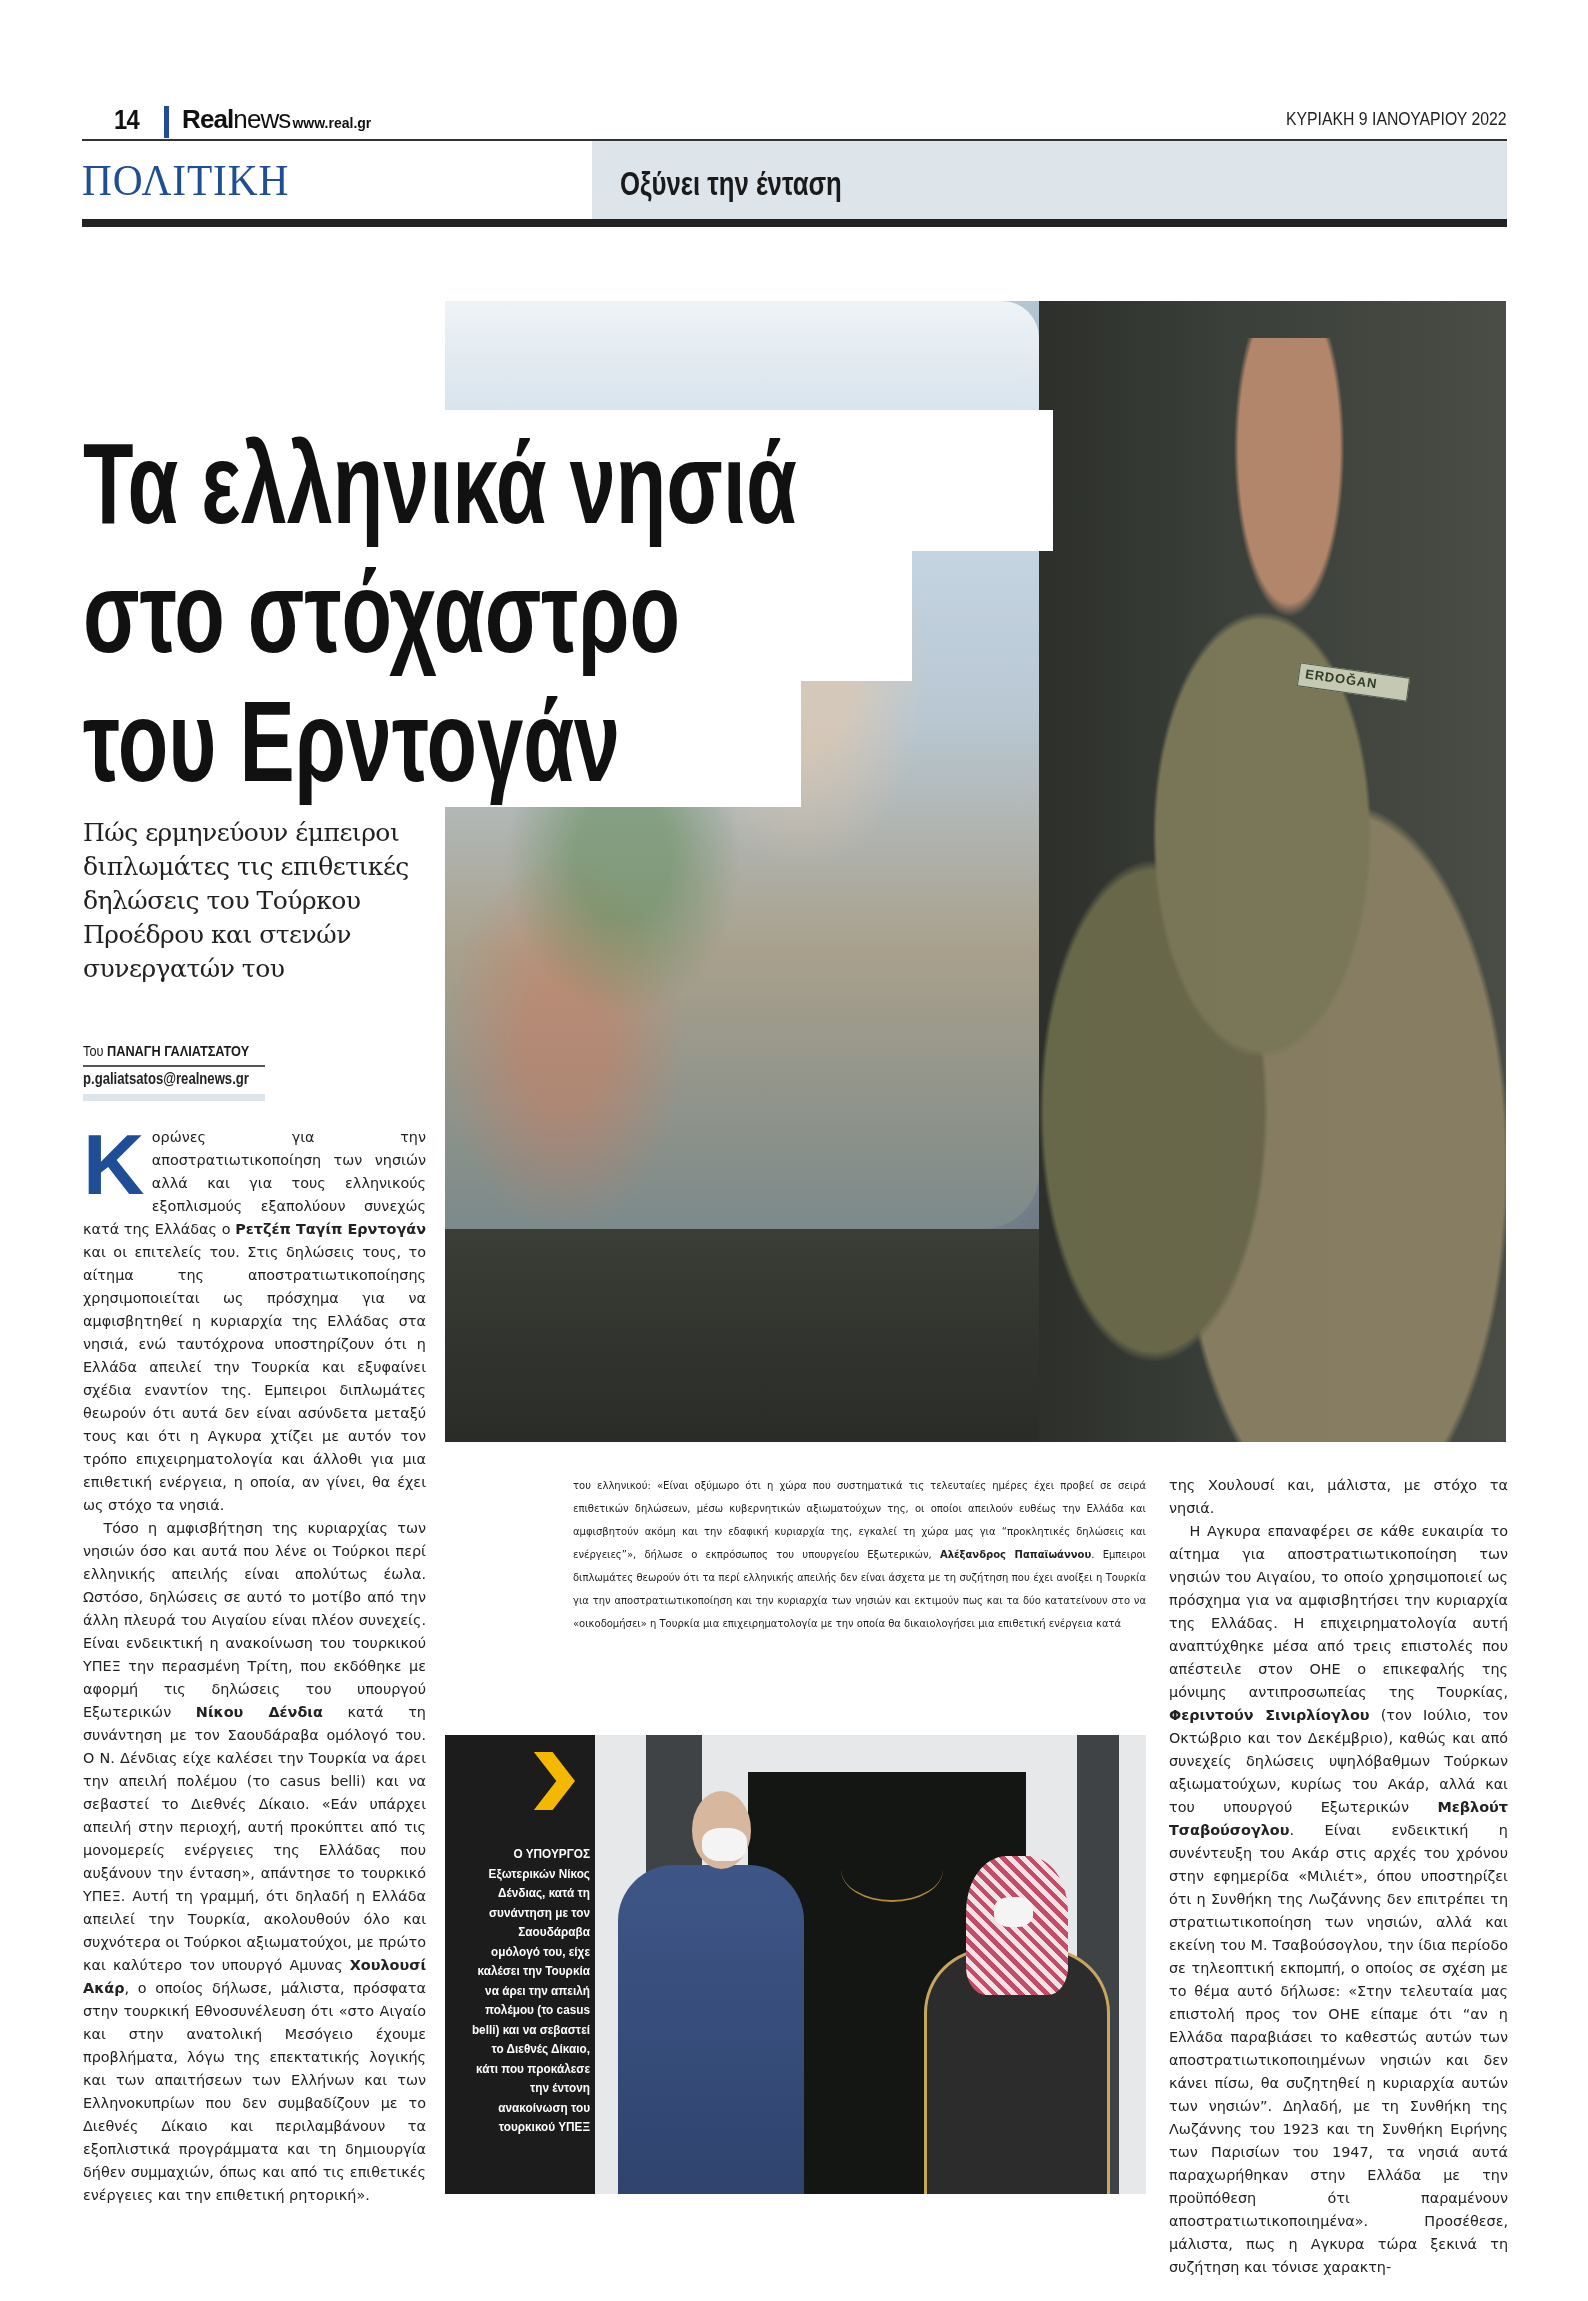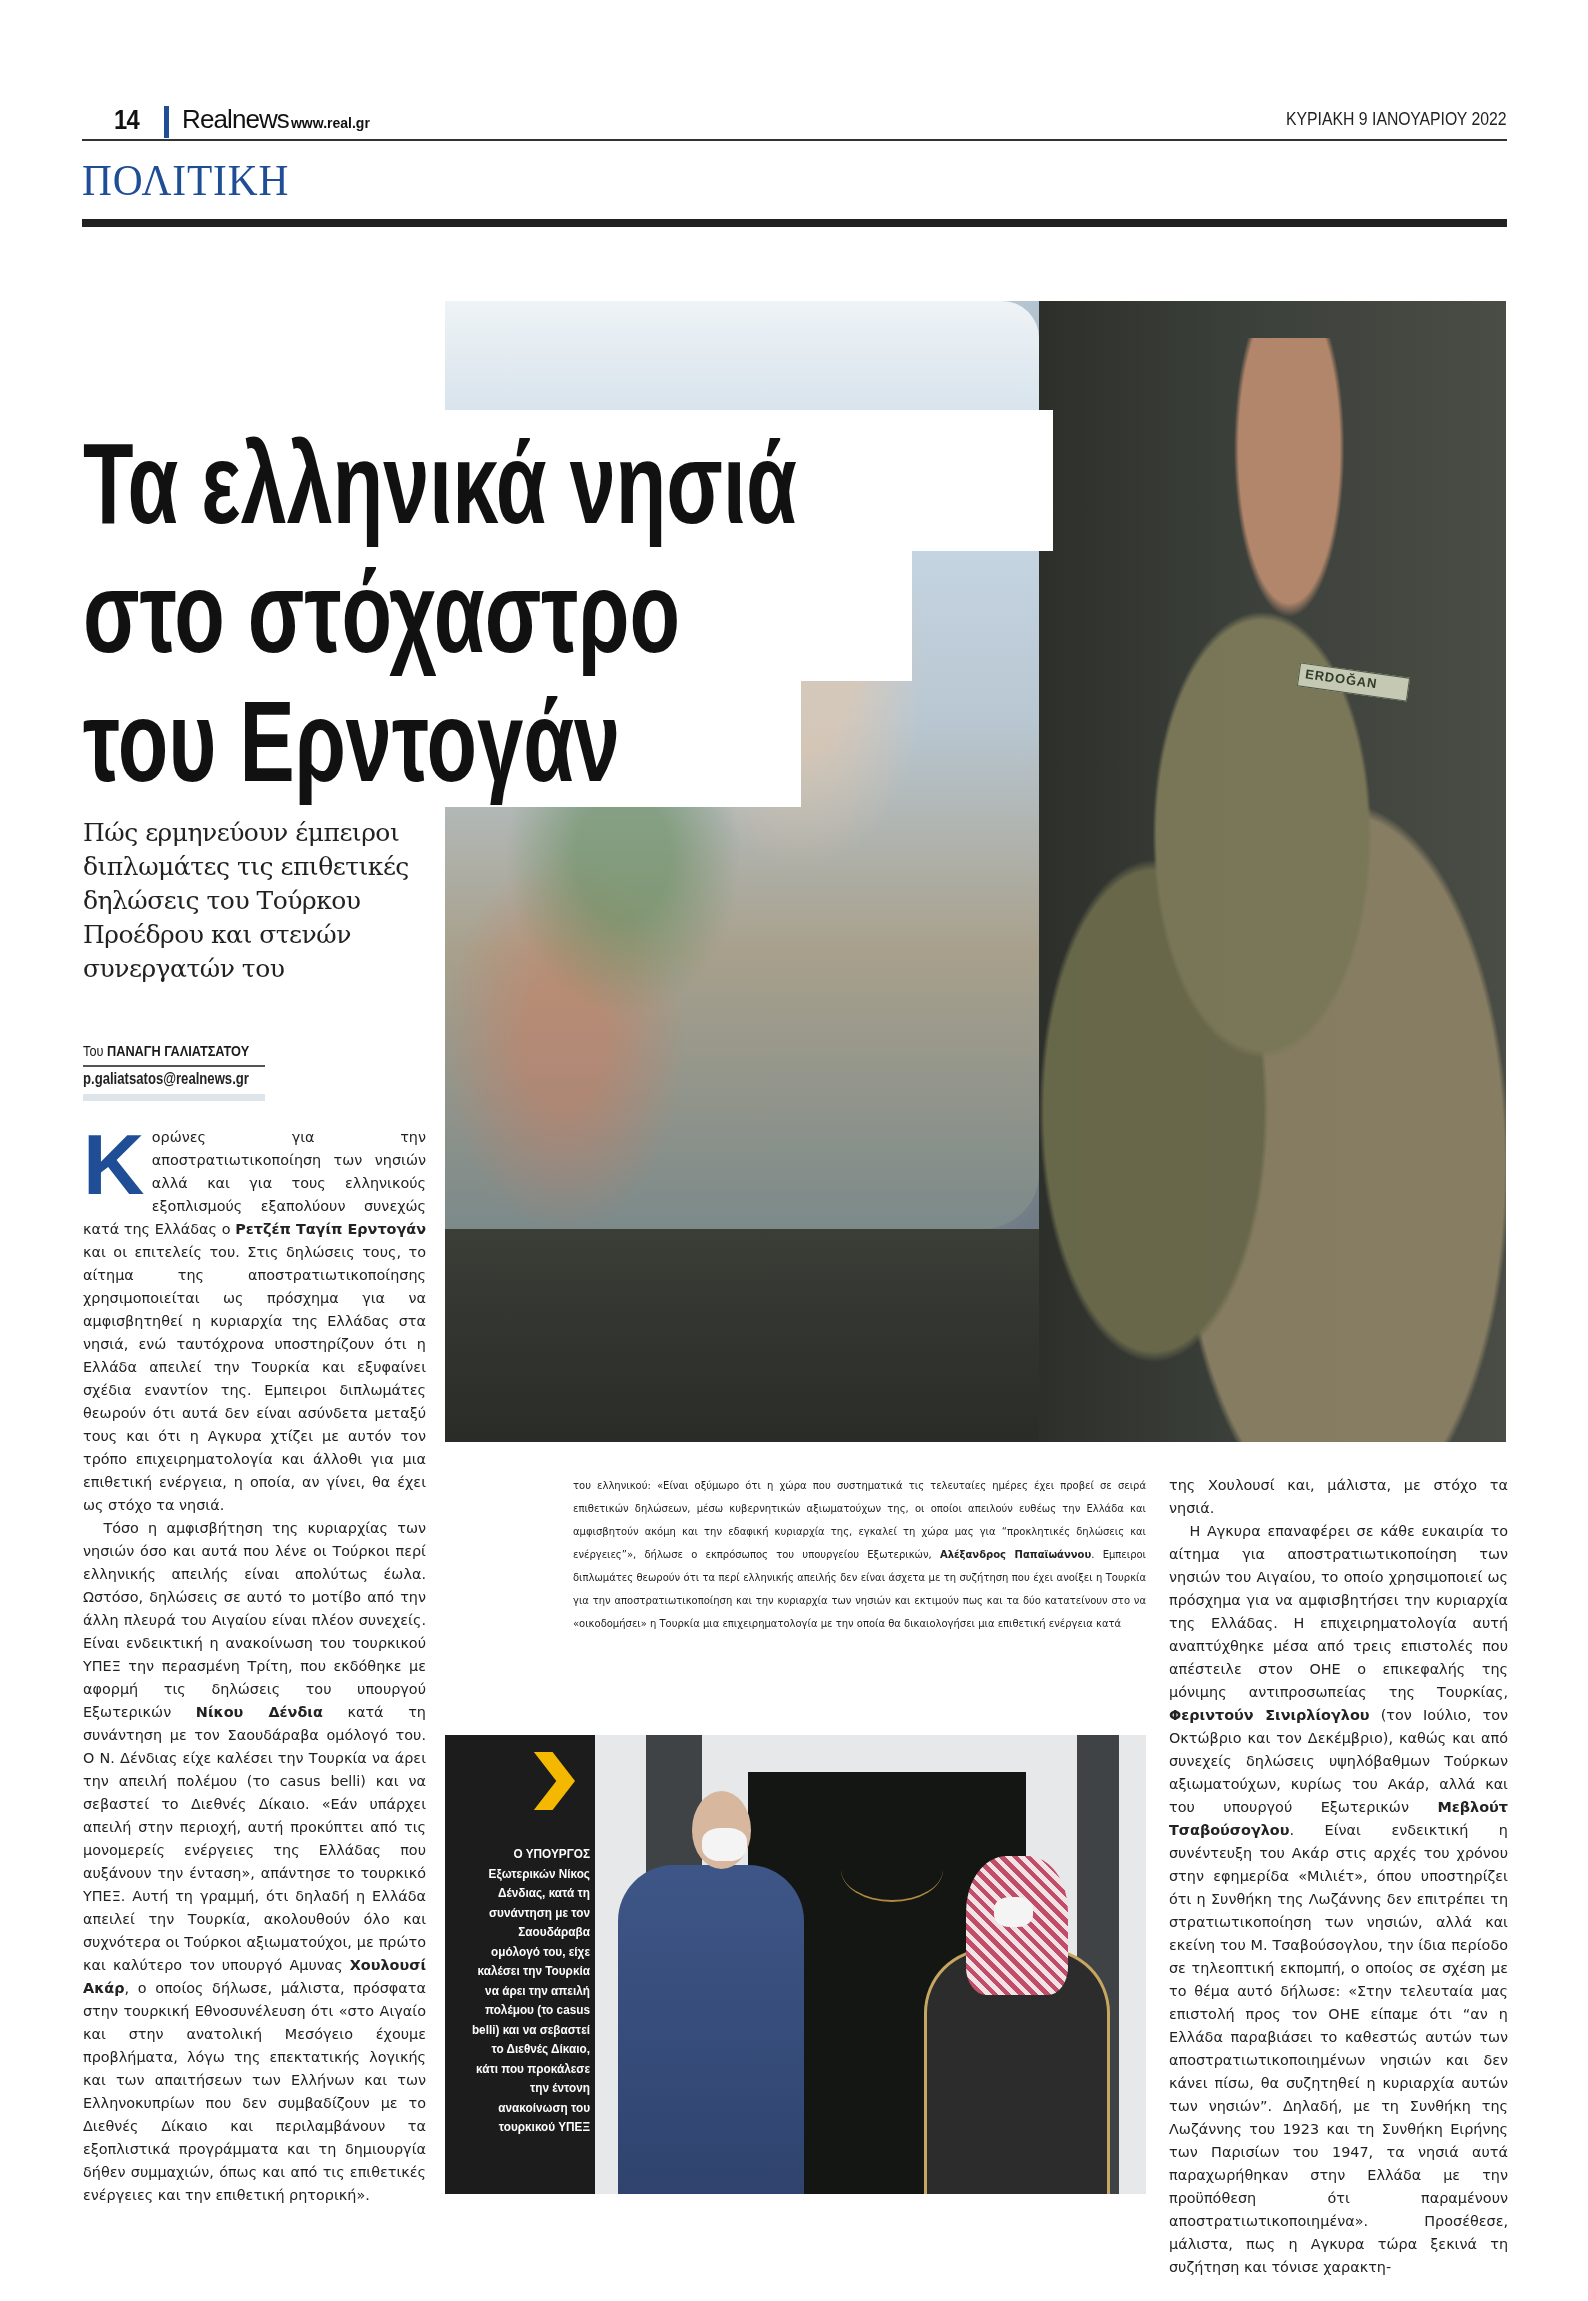--- a/index.html
+++ b/index.html
@@ -4,21 +4,21 @@
 <style>
   * { box-sizing: border-box; margin: 0; padding: 0; }
   html, body { width: 1589px; height: 2301px; background: #ffffff; overflow: hidden; }
   body { position: relative; font-family: "Liberation Sans", sans-serif; color: #1a1a1a; }
 
   
   .runhead { position: absolute; left: 82px; top: 104px; width: 1425px; height: 33px; }
   .page-num { position: absolute; left: 32px; top: 0; font-family: "Liberation Sans", sans-serif; font-weight: 700; font-size: 28px; letter-spacing: -0.9px; color: #111; transform: scaleX(0.85); transform-origin: left; }
   .runhead .sep { position: absolute; left: 82px; top: 1.9px; width: 4.6px; height: 32px; background: #1f4e96; }
   .brand { position: absolute; left: 100px; top: 0; font-size: 26px; color: #111; white-space: nowrap; }
-  .brand b { font-weight: 400; letter-spacing: -0.9px; }
+  .brand b { font-weight: 700; letter-spacing: -0.9px; }
   .brand span.news { font-weight: 400; letter-spacing: -0.9px; margin-top: 24px; }
   .brand small { font-size: 14px; font-weight: 700; margin-left: 2px; }
   .dateline { position: absolute; right: 0; top: 3.7px; font-size: 18.6px; color: #222; letter-spacing: 0px; transform: scaleX(0.85); transform-origin: right; white-space: nowrap; }
   .rule-thin { position: absolute; left: 82px; top: 139px; width: 1425px; height: 1.9px; background: #333; }
 
   .section-band { position: absolute; left: 82px; top: 141px; width: 1425px; height: 66px; }
   .section-title { position: absolute; left: 0; top: 13px; font-family: "Liberation Serif", serif; font-size: 45px; color: #1f4e96; letter-spacing: 0.9px; transform: scaleX(0.92); transform-origin: left; }
   .kicker-box { position: absolute; left: 510px; top: 0; width: 915px; height: 78px; background: #dde5eb; }
   .kicker { position: absolute; left: 28px; top: 24px; font-family: "Liberation Sans", sans-serif; font-weight: 700; font-size: 33px; color: #1a1a1a; transform: scaleX(0.78); transform-origin: left; white-space: nowrap; }
   .rule-thick { position: absolute; left: 82px; top: 219px; width: 1425px; height: 8.3px; background: #222; }
@@ -93,20 +93,23 @@
 <div class="runhead">
   <span class="page-num">14</span>
   <span class="sep"></span>
   <span class="brand"><b>Real</b><span class="news">news</span><small>www.real.gr</small></span>
   <span class="dateline">ΚΥΡΙΑΚΗ 9 ΙΑΝΟΥΑΡΙΟΥ 2022</span>
 </div>
 <div class="rule-thin"></div>
 
 <div class="section-band">
   <div class="section-title">ΠΟΛΙΤΙΚΗ</div>
+  <div class="kicker-box">
+    <div class="kicker">Οξύνει την ένταση</div>
+  </div>
 </div>
 <div class="rule-thick"></div>
 
 <div class="hero">
   <div class="window"></div>
   <div class="cabin"></div>
   <div class="frame"></div>
   <div class="man"></div>
   <div class="nametag">ERDOĞAN</div>
 </div>

